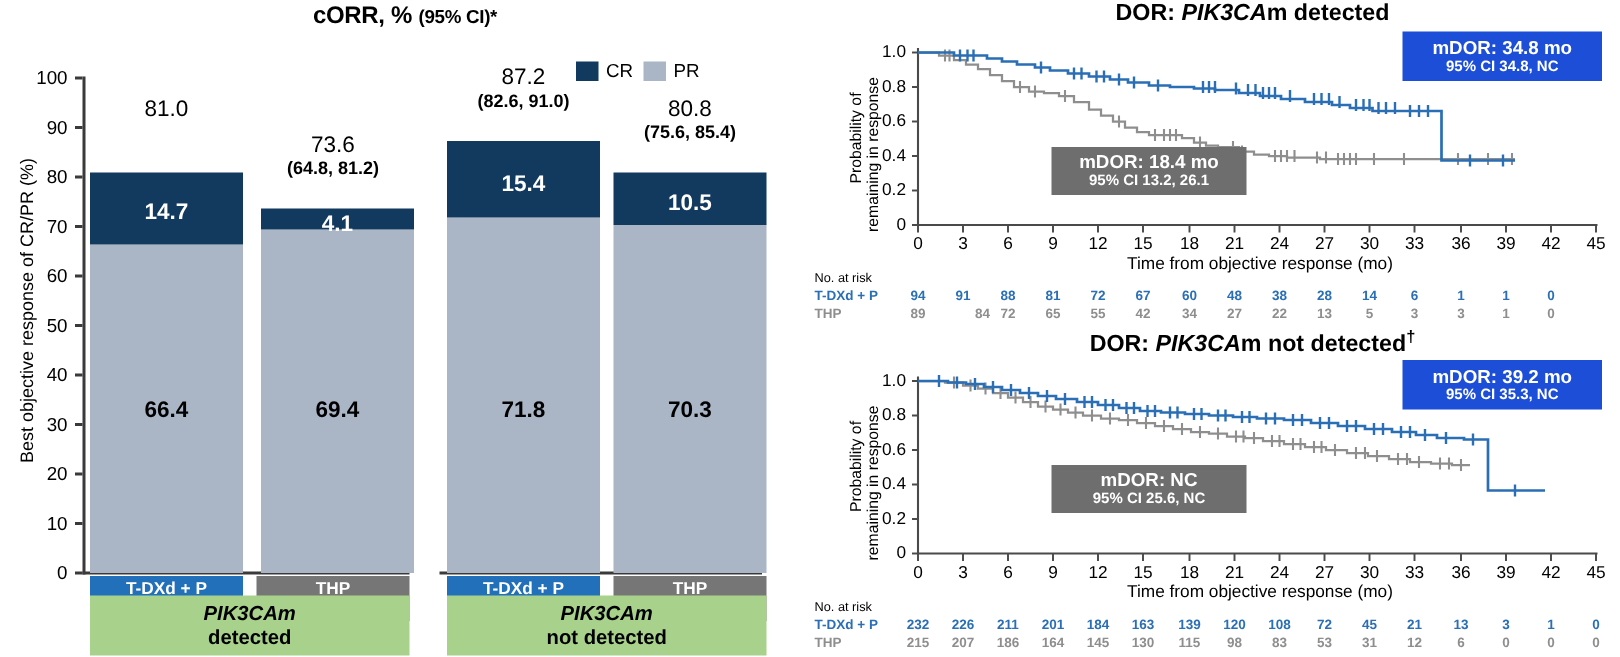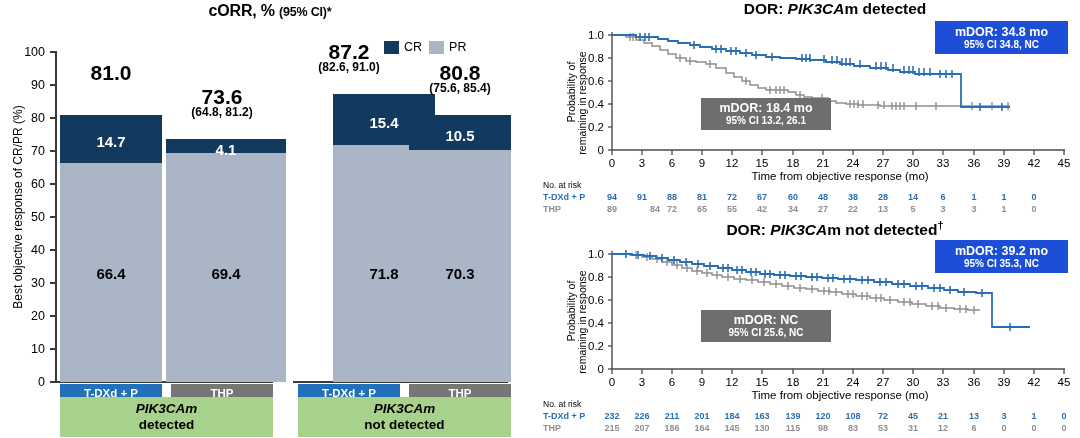--- a/index.html
+++ b/index.html
@@ -22,21 +22,21 @@
   #bar-axis-h1,#bar-axis-h2{position:absolute;background:#3a3a3a;height:1.6px;}
 
   .bar-col{position:absolute;bottom:0;}
   .seg-pr{position:absolute;bottom:0;width:100%;background:#aab6c6;}
   .seg-cr{position:absolute;width:100%;background:#12395e;}
   .seg-val{position:absolute;width:100%;text-align:center;font-size:15px;
            font-weight:bold;}
   .seg-val.onlight{color:#000;}
   .seg-val.ondark{color:#fff;}
   .bar-top{position:absolute;width:150px;text-align:center;}
-  .bar-top .tot{font-size:21px;font-weight:bold;display:block;line-height:16px;}
+  .bar-top .tot{font-size:15px;font-weight:normal;display:block;line-height:16px;}
   .bar-top .ci{font-size:12px;font-weight:bold;display:block;line-height:14px;}
 
   .grp-box{position:absolute;height:30px;display:flex;flex-direction:column;
            align-items:center;justify-content:center;color:#fff;
            font-size:11.5px;font-weight:bold;line-height:12.5px;}
   .grp-box.tdxd{background:#2170b9;}
   .grp-box.thp{background:#767676;}
   .mut-box{position:absolute;height:40px;background:#a8d28b;
            display:flex;flex-direction:column;align-items:center;
            justify-content:center;font-size:13.5px;font-weight:bold;
@@ -129,32 +129,32 @@
   <div class="bar-col" style="left:60px;width:102px;height:267px;bottom:56px;">
     <div class="seg-pr" style="height:219px;"></div>
     <div class="seg-cr" style="bottom:219px;height:48px;"></div>
     <div class="seg-val ondark" style="bottom:232px;">14.7</div>
     <div class="seg-val onlight" style="bottom:100px;">66.4</div>
   </div>
   <div class="bar-top" style="left:36px;top:65px;">
     <span class="tot">81.0</span>
   </div>
 
-  <div class="bar-col" style="left:166px;width:120px;height:243px;bottom:56px;">
+  <div class="bar-col" style="left:174px;width:102px;height:243px;bottom:56px;">
     <div class="seg-pr" style="height:229px;"></div>
     <div class="seg-cr" style="bottom:229px;height:14px;"></div>
     <div class="seg-val ondark" style="bottom:224px;">4.1</div>
     <div class="seg-val onlight" style="bottom:100px;">69.4</div>
   </div>
   <div class="bar-top" style="left:147px;top:89px;">
     <span class="tot">73.6</span>
     <span class="ci">(64.8, 81.2)</span>
   </div>
 
-  <div class="bar-col" style="left:298px;width:102px;height:288px;bottom:56px;margin-left:35px;">
+  <div class="bar-col" style="left:298px;width:102px;height:288px;bottom:56px;">
     <div class="seg-pr" style="height:237px;"></div>
     <div class="seg-cr" style="bottom:237px;height:51px;"></div>
     <div class="seg-val ondark" style="bottom:251px;">15.4</div>
     <div class="seg-val onlight" style="bottom:100px;">71.8</div>
   </div>
   <div class="bar-top" style="left:274px;top:44px;">
     <span class="tot">87.2</span>
     <span class="ci">(82.6, 91.0)</span>
   </div>
 

